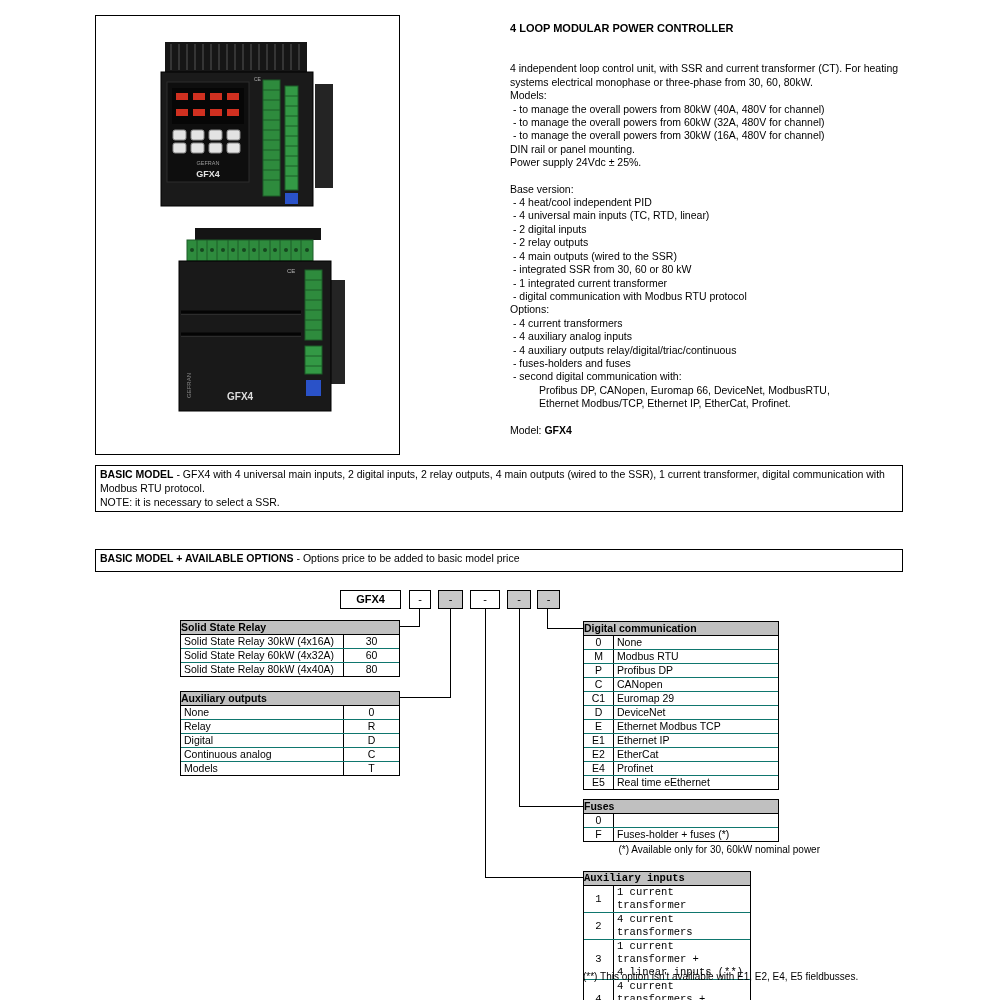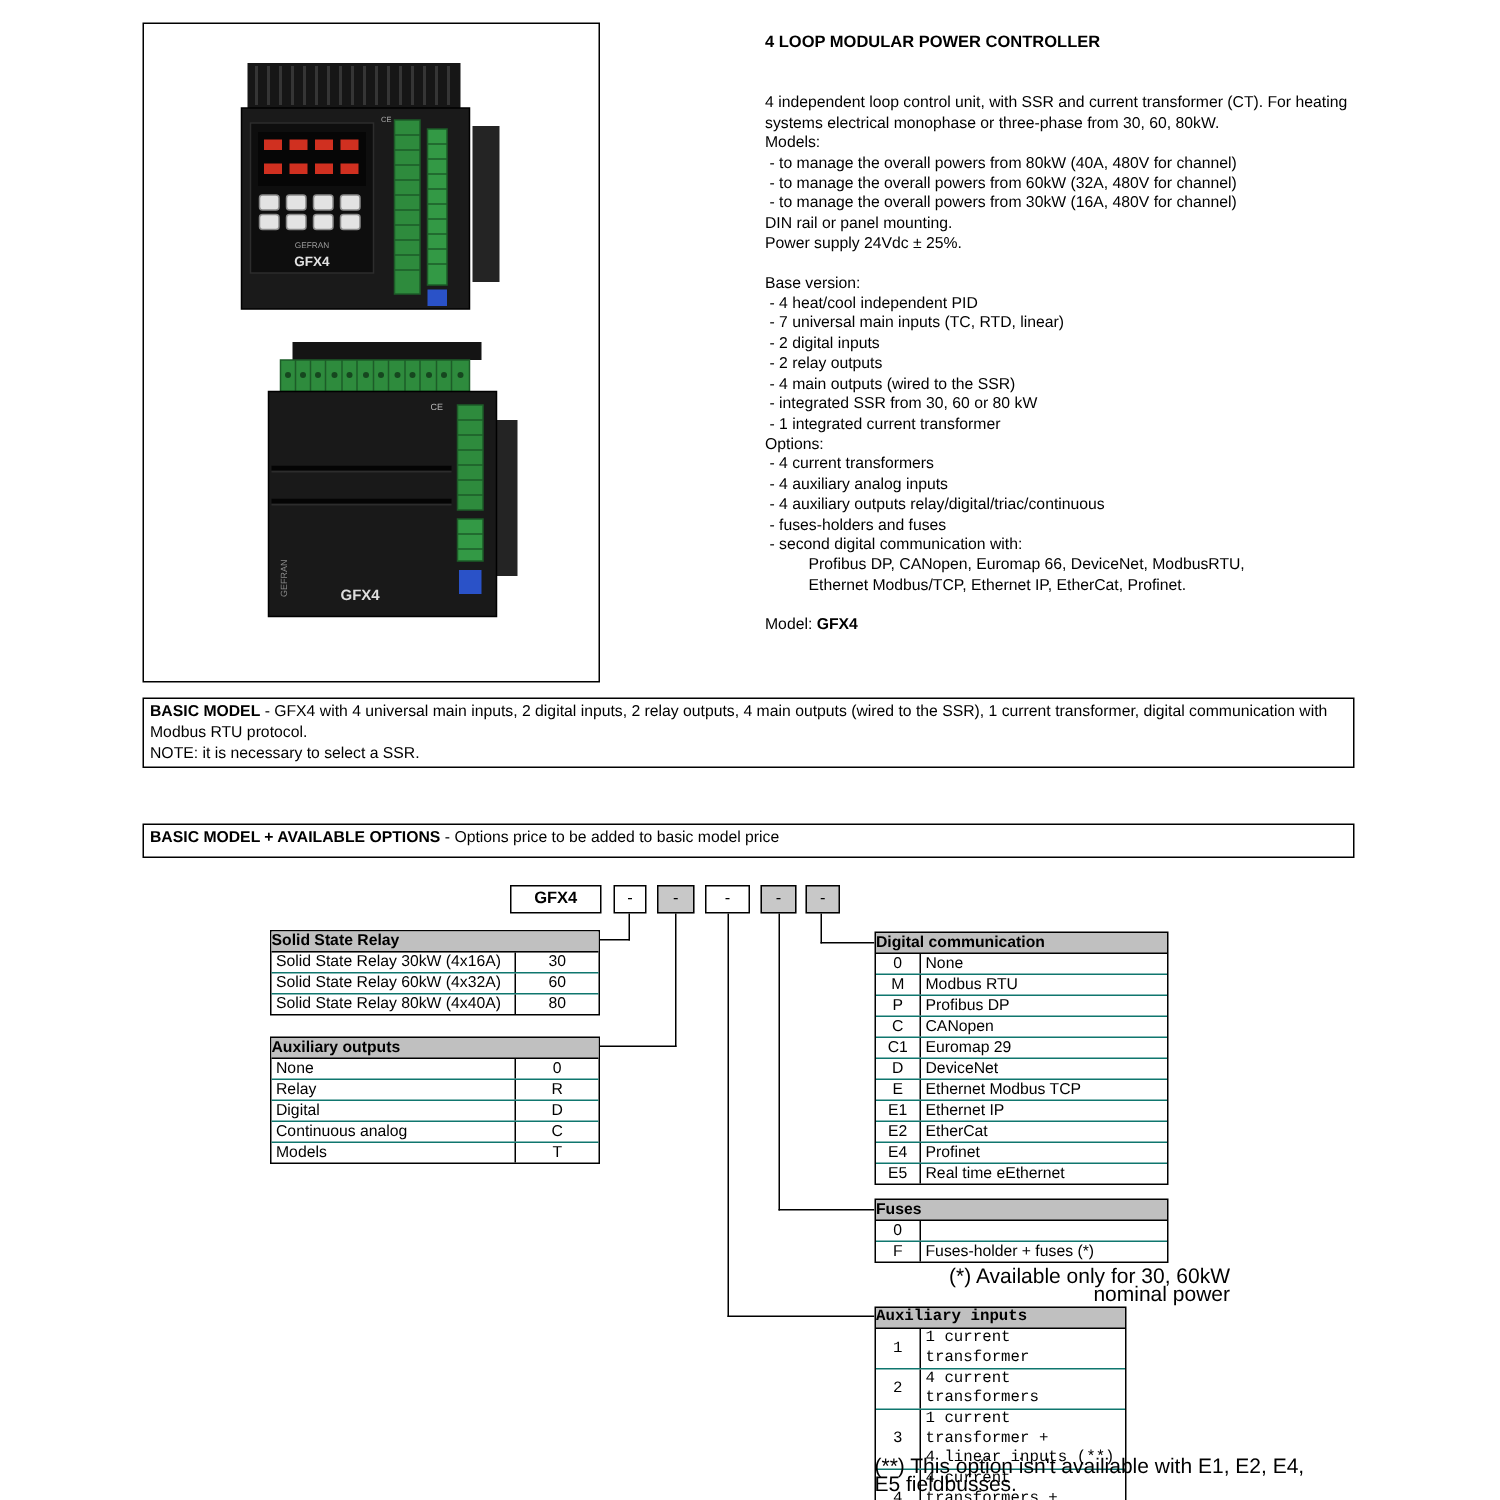--- a/index.html
+++ b/index.html
@@ -35,21 +35,21 @@
   .otable .thead { background:#c0c0c0; font-weight:bold; text-align:left; line-height:13px;
                    border-bottom:1px solid #000; }
   .otable .trow { display:flex; align-items:stretch; border-bottom:1px solid #0f766e; }
   .otable .trow:last-child { border-bottom:none; }
   .otable .tcell { line-height:13px; padding:0 3px; white-space:pre-line; }
   .otable .tcell.label { flex:1; }
   .otable .tcell.code { display:flex; align-items:center; justify-content:center; text-align:left; }
   .otable.code-right .tcell.code { width:56px; border-left:1px solid #000; }
   .otable.code-left  .tcell.code { width:30px; border-right:1px solid #000; }
 
-  .footnote { position:absolute; font-size:14px; line-height:12px; }
+  .footnote { position:absolute; font-size:10px; line-height:12px; }
 </style>
 </head>
 <body>
 
 <div class="page">
 
   <div class="photo-box">
 
     <svg class="dev dev1" viewBox="0 0 192 182">
       <rect x="166" y="46" width="18" height="104" fill="#242424"></rect>
@@ -136,26 +136,27 @@
     <div class="line">4 independent loop control unit, with SSR and current transformer (CT). For heating systems electrical monophase or three-phase from 30, 60, 80kW.</div>
     <div class="line">Models:</div>
     <div class="line"> - to manage the overall powers from 80kW (40A, 480V for channel)</div>
     <div class="line"> - to manage the overall powers from 60kW (32A, 480V for channel)</div>
     <div class="line"> - to manage the overall powers from 30kW (16A, 480V for channel)</div>
     <div class="line">DIN rail or panel mounting.</div>
     <div class="line">Power supply 24Vdc ± 25%.</div>
     <div class="gap"></div>
     <div class="line">Base version:</div>
     <div class="line"> - 4 heat/cool independent PID</div>
-    <div class="line"> - 7 universal main inputs (TC, RTD, linear)</div>
+    <div class="line"> - 4 universal main inputs (TC, RTD, linear)</div>
     <div class="line"> - 2 digital inputs</div>
     <div class="line"> - 2 relay outputs</div>
     <div class="line"> - 4 main outputs (wired to the SSR)</div>
     <div class="line"> - integrated SSR from 30, 60 or 80 kW</div>
     <div class="line"> - 1 integrated current transformer</div>
+    <div class="line"> - digital communication with Modbus RTU protocol</div>
     <div class="line">Options:</div>
     <div class="line"> - 4 current transformers</div>
     <div class="line"> - 4 auxiliary analog inputs</div>
     <div class="line"> - 4 auxiliary outputs relay/digital/triac/continuous</div>
     <div class="line"> - fuses-holders and fuses</div>
     <div class="line"> - second digital communication with:</div>
     <div class="line indent">Profibus DP, CANopen, Euromap 66, DeviceNet, ModbusRTU,</div>
     <div class="line indent">Ethernet Modbus/TCP, Ethernet IP, EtherCat, Profinet.</div>
     <div class="gap"></div>
     <div class="line"><span>Model: </span><span class="b">GFX4</span></div>

